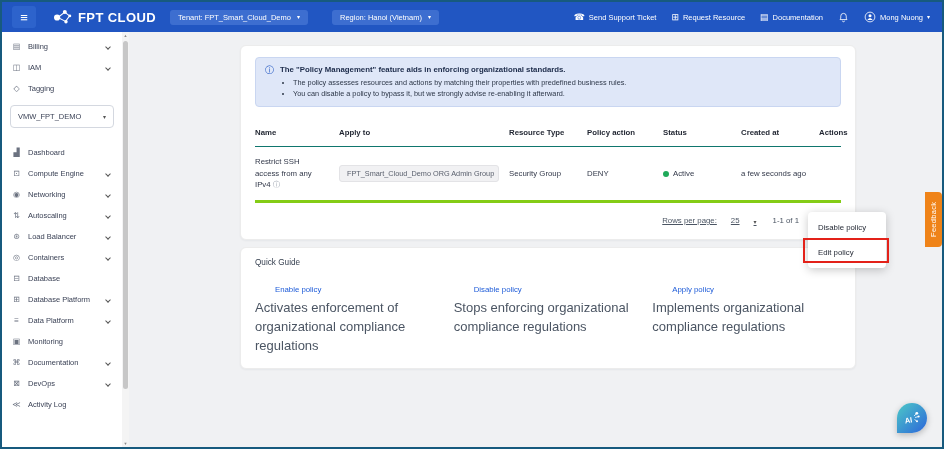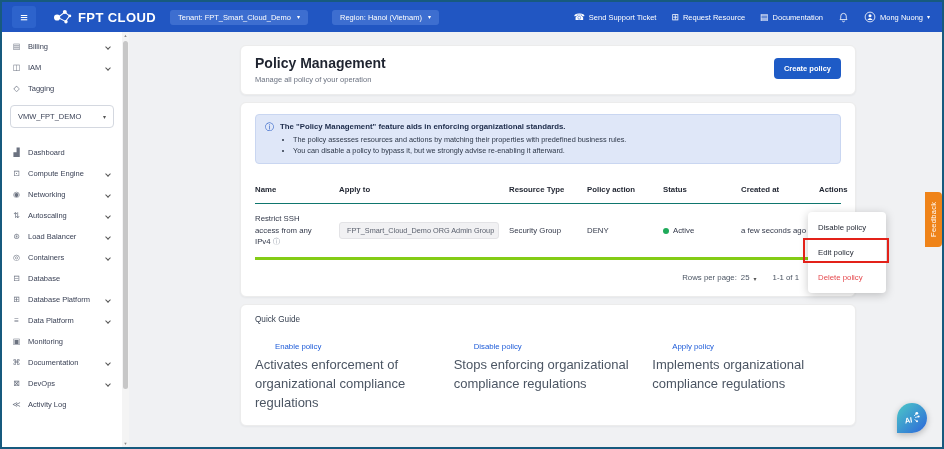--- a/index.html
+++ b/index.html
@@ -56,21 +56,21 @@
   .th:last-child { text-align:right; padding-right:4px; }
   .tbl-data { padding:9px 0; border-bottom:3px solid #84cc16; }
   .td { font-size:7.8px; color:#33394a; }
   .td-name { padding-right:24px; line-height:1.5; }
   .chip { display:inline-block; background:#f1f1f3; border:1px solid #e3e3e6; border-radius:3px; padding:3px 7px; font-size:7.3px; color:#5b616e; max-width:160px; white-space:nowrap; }
   .status { display:flex; align-items:center; gap:4px; }
   .dot { width:6px; height:6px; border-radius:50%; background:#1faa5a; flex:none; }
   .info-glyph { color:#9aa1ad; font-size:7.5px; }
 
   .pagination { display:flex; align-items:center; justify-content:flex-end; gap:16px; padding:12px 4px 6px; font-size:7.8px; color:#4b5563; }
-  .rpp { display:flex; align-items:flex-end; gap:4px; cursor:pointer; }
+  .rpp { display:flex; align-items:flex-end; gap:14px; cursor:pointer;text-decoration:underline; }
   .pg-arrow { color:#5f6672; font-size:9px; cursor:pointer; }
 
   
   .card-guide { margin-top:7px; padding:10px 14px 12px; }
   .qg-title { font-size:8.2px; color:#374151; margin-bottom:11px; }
   .qg-grid { display:grid; grid-template-columns:1fr 1fr 1fr; column-gap:10px; }
   .qg-link { font-size:7.8px; color:#1d5bd8; text-decoration:none; cursor:pointer;padding-left:20px; }
   .qg-desc { font-size:13px; color:#4b5563; margin-top:3px; line-height:1.45; max-width:200px; }
 
   
@@ -238,27 +238,20 @@
 
     <div class="scrollbar">
       <span class="scroll-arrow" style="top:1px;">▲</span>
       <div class="scroll-thumb"></div>
       <span class="scroll-arrow" style="bottom:1px;">▼</span>
     </div>
 
     <div class="main">
       <div class="content">
 
-        <div class="card card-head">
-          <div>
-            <div class="page-title">Policy Management</div>
-            <div class="page-sub">Manage all policy of your operation</div>
-          </div>
-          <button class="btn-primary">Create policy</button>
-        </div>
 
         <div class="card card-main">
 
           <div class="alert">
             <span class="alert-ico">ⓘ</span>
             <div>
               <div class="alert-title">The "Policy Management" feature aids in enforcing organizational standards.</div>
               <ul>
                 <li>The policy assesses resources and actions by matching their properties with predefined business rules.</li>
                 <li>You can disable a policy to bypass it, but we strongly advise re-enabling it afterward.</li>
@@ -325,21 +318,20 @@
           </div>
         </div>
 
       </div>
     </div>
   </div>
 
   <div class="menu">
     <div class="menu-item">Disable policy</div>
     <div class="menu-item">Edit policy</div>
-    <div class="menu-item danger">Delete policy</div>
   </div>
   <div class="annotation-box"></div>
 
   <div class="feedback-tab">Feedback</div>
 
   <div class="ai-bubble">
     <span style="display:flex;">
       <svg viewBox="0 0 20 20" width="20" height="20">
         <g stroke="#fff" stroke-width="0.8">
             <path d="M12 8l2.6-2.4M13 9.5l3-.8M12.5 11.5l2 1.4" fill="none"></path>

